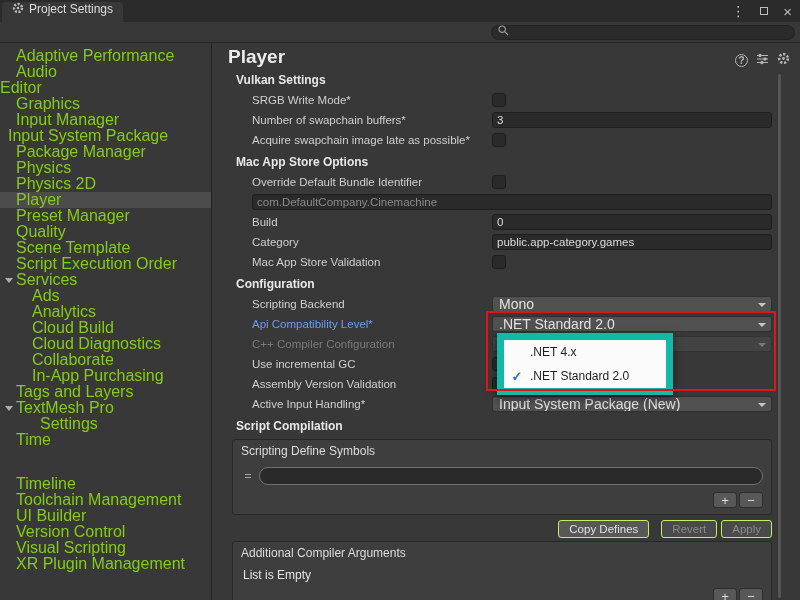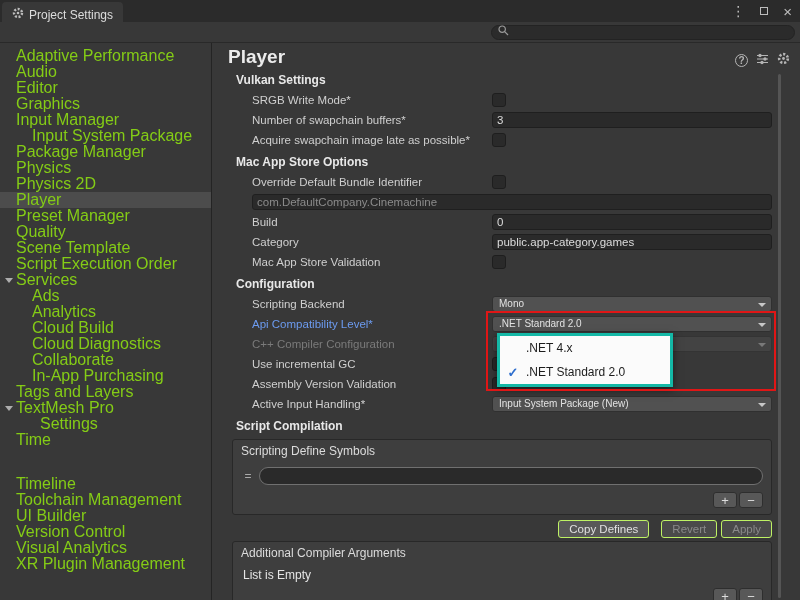--- a/index.html
+++ b/index.html
@@ -3,21 +3,21 @@
 <meta charset="utf-8">
 <style>
   *{box-sizing:border-box;margin:0;padding:0}
   html,body{width:800px;height:600px;overflow:hidden}
   body{background:#383838;font-family:"Liberation Sans",sans-serif;font-size:12px;color:#d2d2d2;position:relative}
   .window{position:absolute;inset:0}
 
   
   .titlebar{position:absolute;top:0;left:0;right:0;height:22px;background:#2b2b2b}
   .tab{position:absolute;left:2px;top:2px;height:20px;background:#383838;border-radius:4px 4px 0 0;
-       display:flex;align-items:flex-end;gap:5px;padding:0 10px;color:#dddddd}
+       display:flex;align-items:flex-start;gap:5px;padding:0 10px;color:#dddddd}
   .win-controls{position:absolute;right:8px;top:0;height:22px;display:flex;align-items:center;gap:15px;color:#bdbdbd}
   .wc-menu{font-size:14px}
   .maxbox{display:inline-block;width:8px;height:8px;border:1px solid #bdbdbd}
   .wc-close{font-size:15px}
 
   
   .toolbar{position:absolute;top:22px;left:0;right:0;height:21px;background:#383838;border-bottom:1px solid #292929;
            display:flex;justify-content:flex-end;align-items:center}
   .searchbox{display:flex;align-items:center;gap:4px;padding:0 6px;width:304px;height:15px;background:#2b2b2b;
              border:1px solid #232323;border-radius:8px;margin-right:5px}
@@ -42,21 +42,21 @@
   .row{display:flex;align-items:center;height:20px;padding:0 28px 0 40px}
   .label{flex:0 0 240px;font-size:11.5px;color:#cfcfcf;white-space:nowrap;overflow:hidden}
   .label.dim{color:#7a7a7a}
   .label.blue{color:#6c9bf0}
   .label.ind{padding-left:16px}
   .checkbox{width:14px;height:14px;background:#2a2a2a;border:1px solid #1e1e1e;border-radius:3px}
   .textfield{flex:1;height:16px;background:#2a2a2a;border:1px solid #1f1f1f;border-radius:3px;
              font-size:11.5px;line-height:14px;padding:0 4px;color:#dcdcdc;white-space:nowrap;overflow:hidden}
   .textfield.dim{color:#8b8b8b}
   .dropdown{position:relative;flex:1;height:16px;background:#515151;border:1px solid #303030;border-radius:3px;
-            font-size:10px;line-height:14px;padding:0 18px 0 6px;color:#e2e2e2;white-space:nowrap;overflow:hidden}
+            font-size:14px;line-height:14px;padding:0 18px 0 6px;color:#e2e2e2;white-space:nowrap;overflow:hidden}
   .dropdown.disabled{opacity:.45}
   .dd-arrow{position:absolute;right:5px;top:6px;width:0;height:0;border-left:4px solid transparent;
             border-right:4px solid transparent;border-top:4px solid #c8c8c8}
 
   
   .groupbox{margin:3px 28px 0 20px;border:1px solid #282828;border-radius:3px;background:#3e3e3e}
   .groupbox-title{padding:4px 8px;font-size:12px;color:#dcdcdc;height:22px}
   .define-entry{display:flex;align-items:center;gap:4px;padding:5px 8px;height:28px}
   .drag-handle{width:14px;color:#aaaaaa;font-size:12px;text-align:center}
   .define-input{flex:1;height:18px;background:#2a2a2a;border:1px solid #707070;border-radius:9px;color:#dddddd;
@@ -65,21 +65,21 @@
   .pm-btn{width:24px;height:16px;background:#585858;border:1px solid #2e2e2e;border-radius:3px;color:#dddddd;
           font-size:13px;display:inline-flex;align-items:center;justify-content:center}
   .define-buttons{display:flex;justify-content:flex-end;margin:5px 28px 0 0;gap:4px}
   .ubtn{height:18px;background:#585858;border:1px solid #bef264;border-radius:3px;color:#e0e0e0;
         font-size:11.5px;padding:0 10px;font-family:inherit}
   .ubtn.disabled{color:#8a8a8a;background:#4a4a4a}
   .gap-left{margin-left:8px}
   .empty-text{padding:4px 10px;font-size:12px;color:#e5e5e5;height:22px}
 
   
-  .popup{position:absolute;left:497px;top:333px;width:176px;background:#fbfbfb;border:3px solid #14b8a6;
+  .popup{position:absolute;left:497px;top:333px;width:176px;background:#fbfbfb;border:7px solid #14b8a6;
          box-shadow:0 3px 8px rgba(0,0,0,.5);z-index:30}
   .popup-row{height:24px;display:flex;align-items:center;color:#1c1c1c;font-size:12px}
   .popup-check{width:26px;text-align:center;color:#2f6fce;font-size:13px;font-weight:bold}
 
   
   .annotation{position:absolute;left:486px;top:311px;width:290px;height:80px;border:2px solid #e01616;z-index:40}
   .scroll-thumb{position:absolute;right:19px;top:74px;bottom:2px;width:3px;background:#555555;border-radius:2px;z-index:5}
 </style>
 </head>
 <body>
@@ -111,24 +111,24 @@
             <line x1="6.7" y1="6.7" x2="10" y2="10" stroke="#9a9a9a" stroke-width="1.2"></line>
           </svg>
       </span>
       <input type="text" placeholder="" style="">
     </div>
   </div>
 
   <div class="sidebar" id="sidebar">
       <div class="side-item" style="padding-left: 16px;"><span>Adaptive Performance</span></div>
       <div class="side-item" style="padding-left: 16px;"><span>Audio</span></div>
-      <div class="side-item" style="padding-left: 16px;"><span>Editor</span></div>
+      <div class="side-item" style=""><span>Editor</span></div>
       <div class="side-item" style="padding-left: 16px;"><span>Graphics</span></div>
       <div class="side-item" style="padding-left: 16px;"><span>Input Manager</span></div>
-      <div class="side-item" style="padding-left: 8px; margin-left: 24px;"><span>Input System Package</span></div>
+      <div class="side-item" style="padding-left: 8px;"><span>Input System Package</span></div>
       <div class="side-item" style="padding-left: 16px;"><span>Package Manager</span></div>
       <div class="side-item" style="padding-left: 16px;"><span>Physics</span></div>
       <div class="side-item" style="padding-left: 16px;"><span>Physics 2D</span></div>
       <div class="side-item selected" style="padding-left: 16px;"><span>Player</span></div>
       <div class="side-item" style="padding-left: 16px;"><span>Preset Manager</span></div>
       <div class="side-item" style="padding-left: 16px;"><span>Quality</span></div>
       <div class="side-item" style="padding-left: 16px;"><span>Scene Template</span></div>
       <div class="side-item" style="padding-left: 16px;"><span>Script Execution Order</span></div>
       <div class="side-item" style="padding-left: 16px;"><span class="fold"></span><span>Services</span></div>
       <div class="side-item" style="padding-left: 32px;"><span>Ads</span></div>
@@ -138,21 +138,21 @@
       <div class="side-item" style="padding-left: 32px;"><span>Collaborate</span></div>
       <div class="side-item" style="padding-left: 32px;"><span>In-App Purchasing</span></div>
       <div class="side-item" style="padding-left: 16px;"><span>Tags and Layers</span></div>
       <div class="side-item" style="padding-left: 16px;"><span class="fold"></span><span>TextMesh Pro</span></div>
       <div class="side-item" style="padding-left: 32px; margin-left: 8px;"><span>Settings</span></div>
       <div class="side-item" style="padding-left: 16px;"><span>Time</span></div>
       <div class="side-item" style="padding-left: 16px; margin-top: 28px;"><span>Timeline</span></div>
       <div class="side-item" style="padding-left: 16px;"><span>Toolchain Management</span></div>
       <div class="side-item" style="padding-left: 16px;"><span>UI Builder</span></div>
       <div class="side-item" style="padding-left: 16px;"><span>Version Control</span></div>
-      <div class="side-item" style="padding-left: 16px;"><span>Visual Analytics</span></div>
+      <div class="side-item" style="padding-left: 16px;"><span>Visual Scripting</span></div>
       <div class="side-item" style="padding-left: 16px;"><span>XR Plugin Management</span></div>
     </div>
 
   <div class="main">
     <div class="panel-header">
       <span class="panel-title">Player</span>
       <span class="hdr-icons">
         <span class="help-icon">?</span>
         <span>
           <svg width="13" height="12" viewBox="0 0 13 12">

